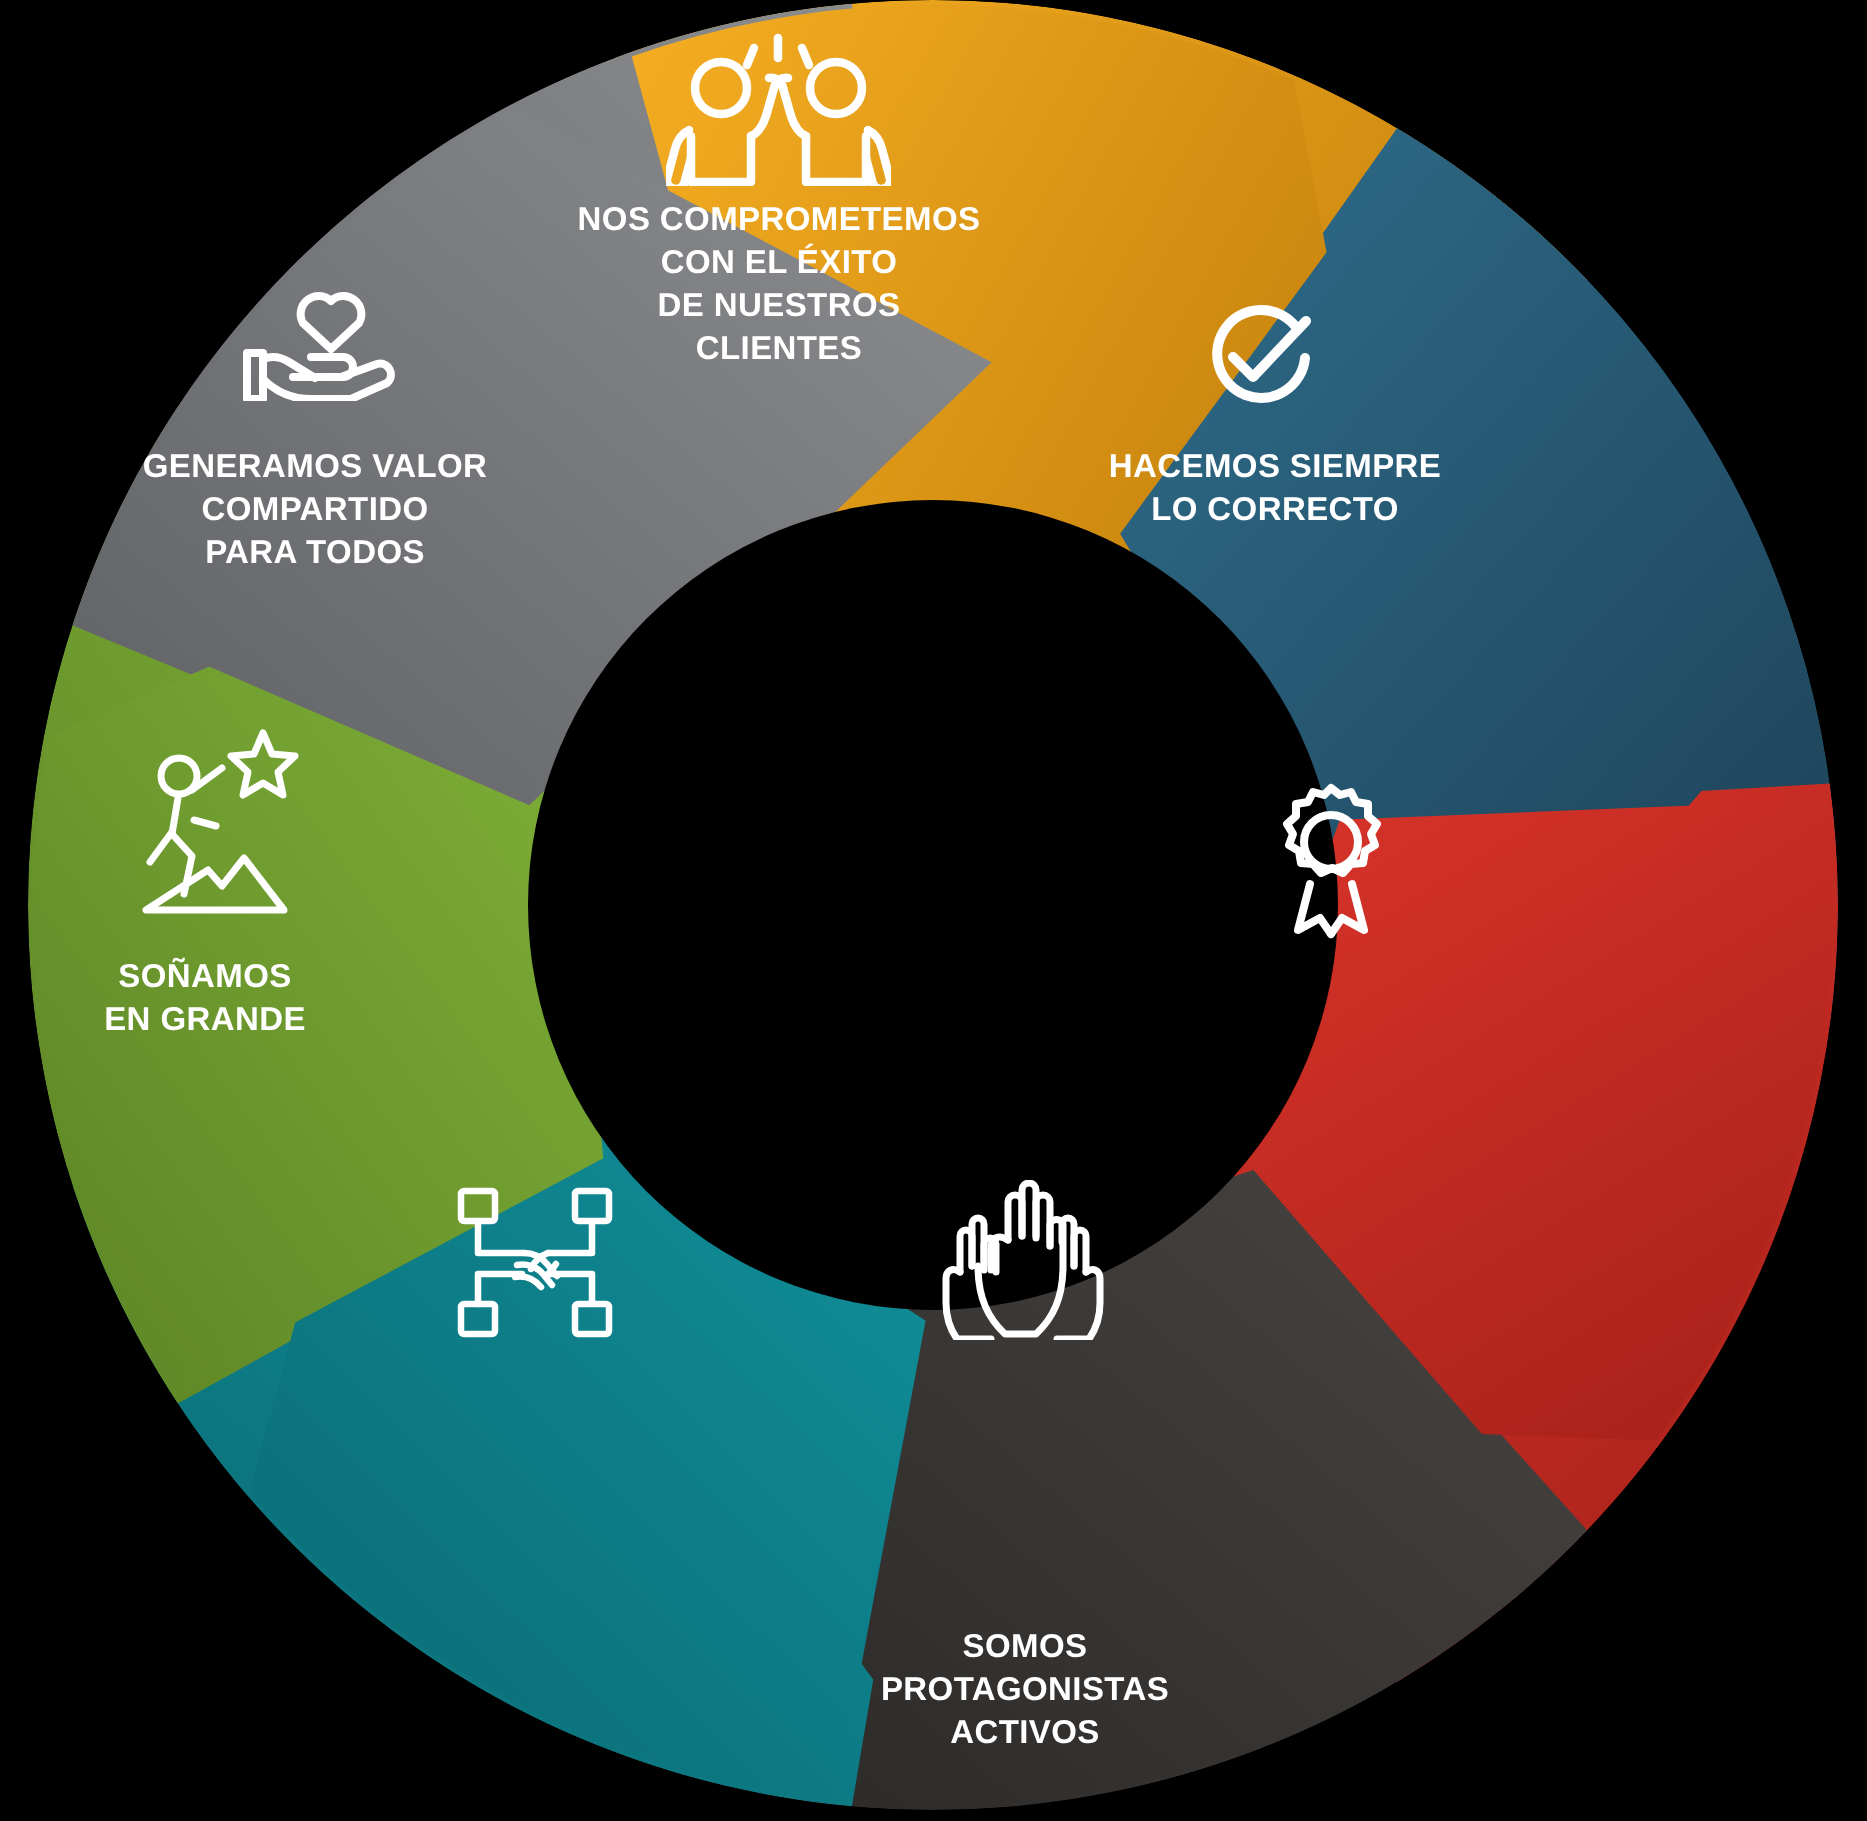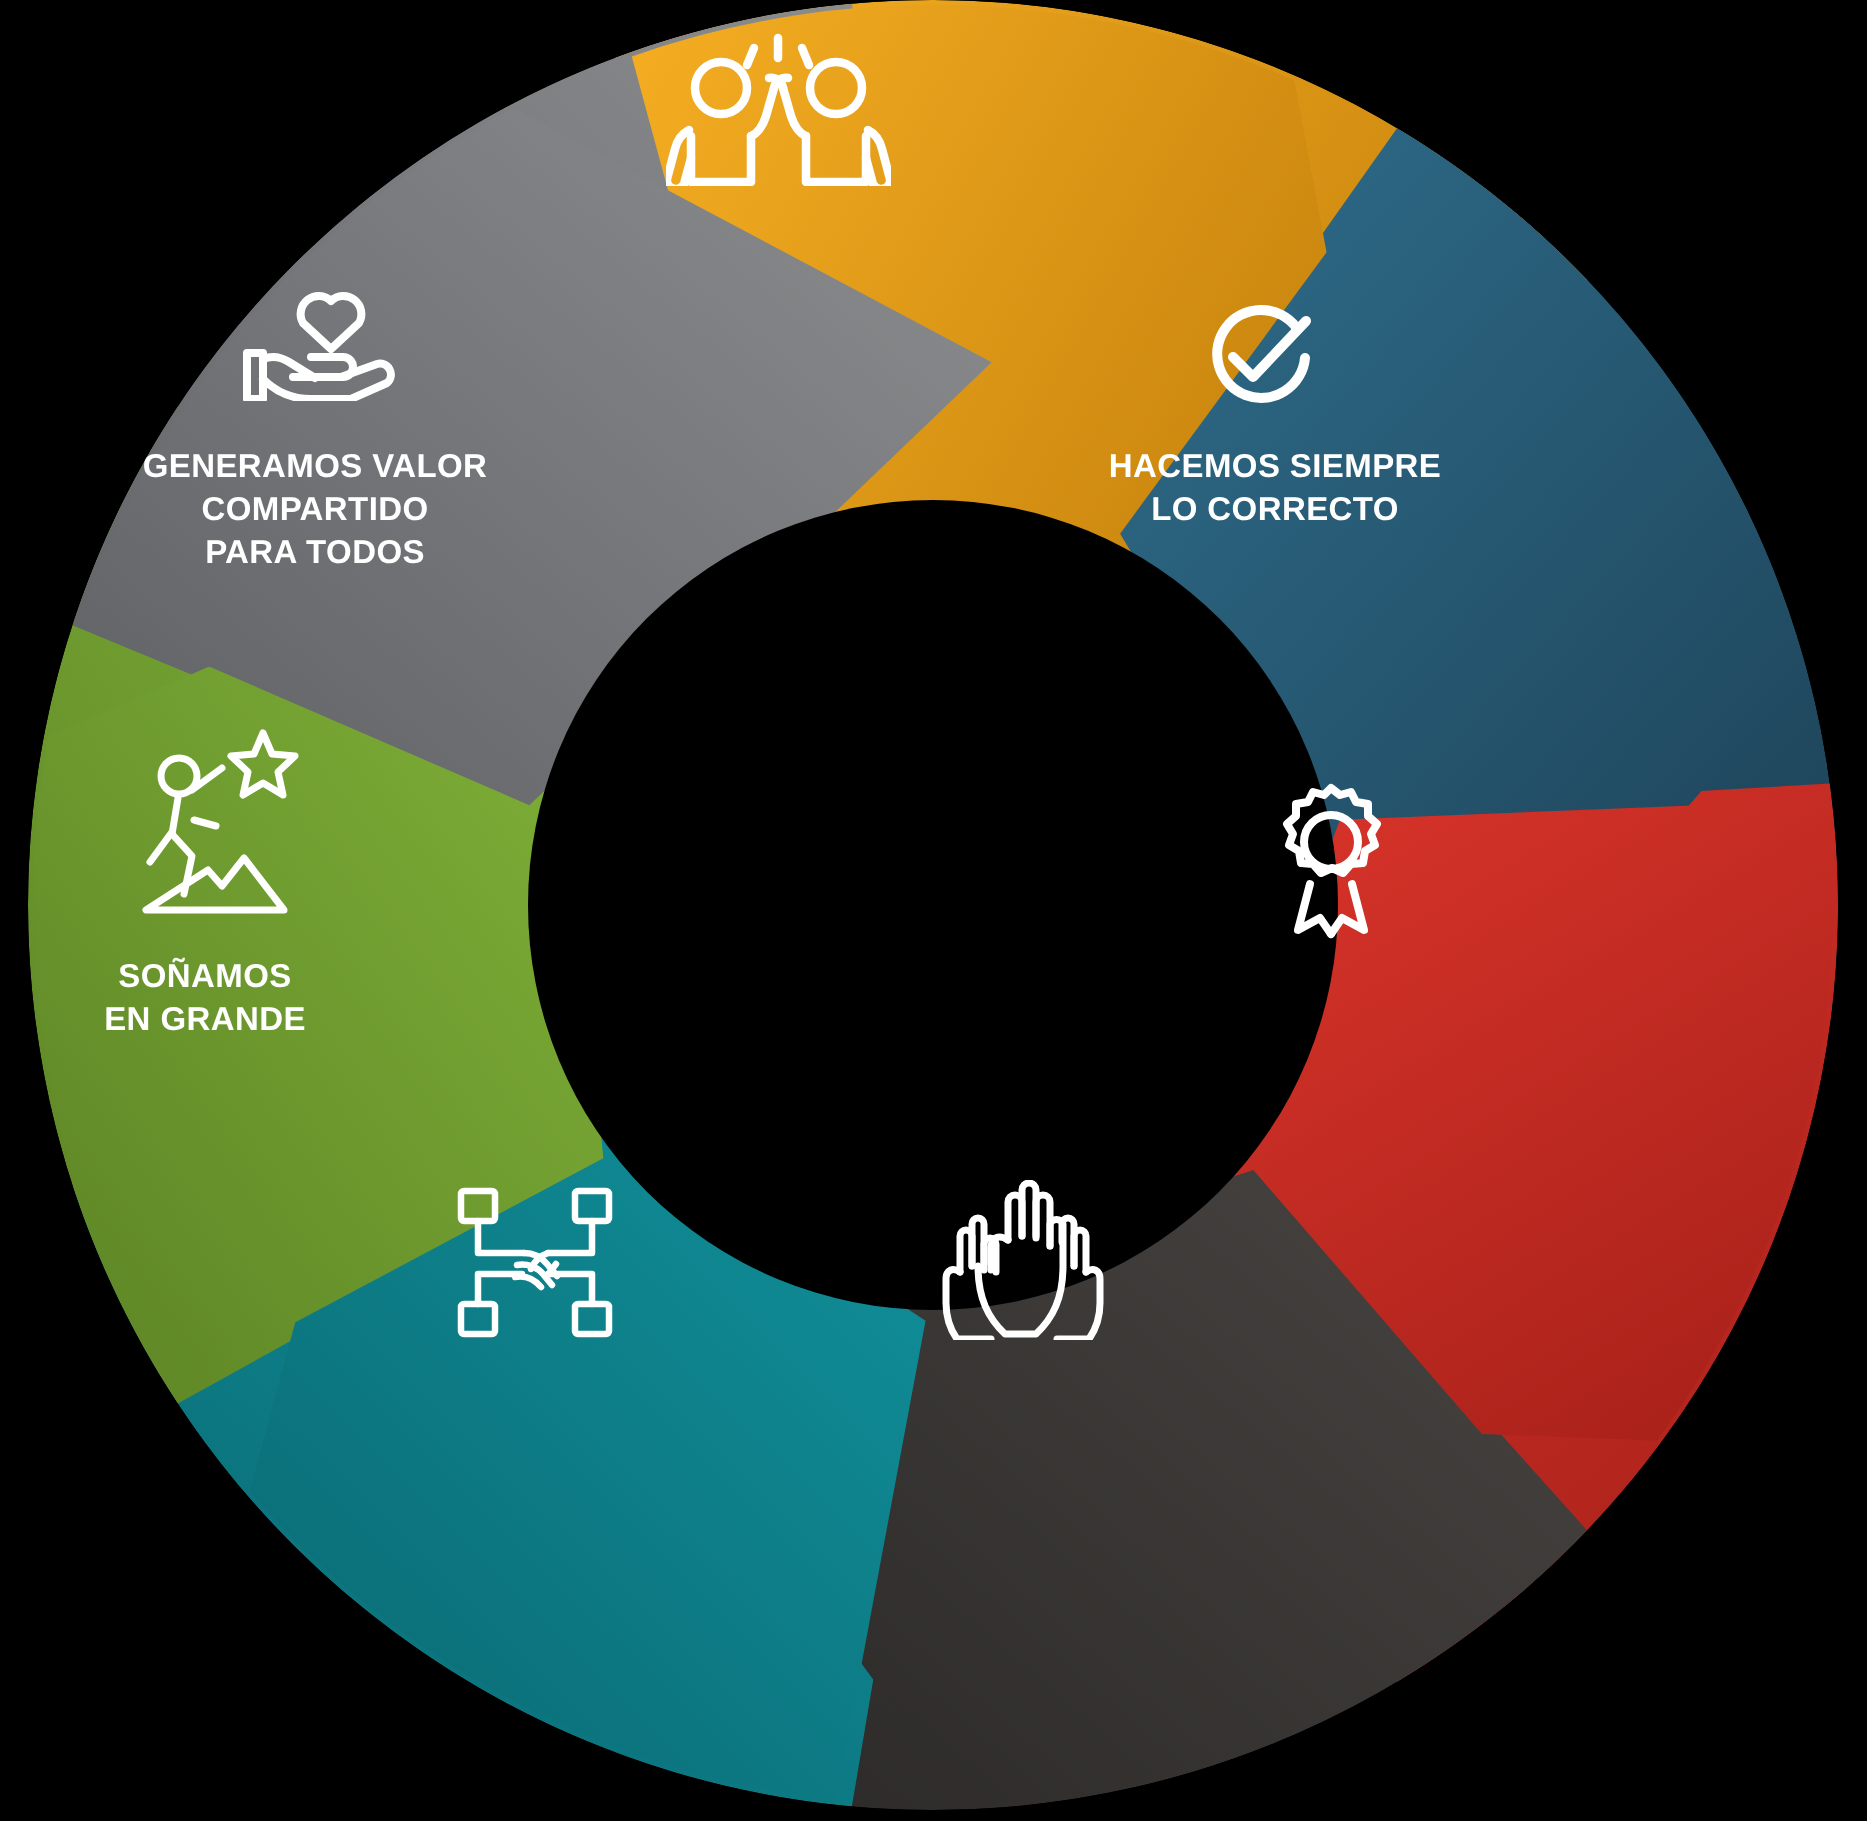--- a/index.html
+++ b/index.html
@@ -101,20 +101,24 @@
       <path d="M85 110 c6 -2 12 -10 15 -20 l8 -28"></path>
       <path d="M108 62 a12 12 0 0 1 14 -10"></path>
 
       <circle cx="170" cy="62" r="26"></circle>
       <path d="M202 104 c8 4 12 11 14 19 l8 30 a9 9 0 0 1 -17 5 l-7 -26"></path>
       <path d="M200 110 v46 h-60 v-46"></path>
       <path d="M140 110 c-6 -2 -12 -10 -15 -20 l-8 -28"></path>
       <path d="M117 62 a12 12 0 0 0 -14 -10"></path>
     </svg>
   </div>
+  <div class="seg-label" style="left:533px;top:198px;width:492px;">NOS COMPROMETEMOS
+CON EL ÉXITO
+DE NUESTROS
+CLIENTES</div>
 
   <div class="icon-wrap" style="left:1200px;top:303px;width:120px;height:110px;">
     <svg viewBox="0 0 120 110" fill="none" stroke="#fff" stroke-width="10" stroke-linecap="round" stroke-linejoin="round">
       <path d="M96 24 a44 44 0 1 0 9 31"></path>
       <polyline points="33,54 53,74 106,18"></polyline>
     </svg>
   </div>
   <div class="seg-label" style="left:1075px;top:445px;width:400px;">HACEMOS SIEMPRE
 LO CORRECTO</div>
 
@@ -142,20 +146,23 @@
       <path d="M22 92 v-36 a6 6 0 0 1 12 0 v30"></path>
       <path d="M34 86 v-42 a6 6 0 0 1 12 0 v40"></path>
       <path d="M46 90 v-26 a6 6 0 0 1 12 0 v28"></path>
       <path d="M22 92 c-7 -5 -14 -2 -14 7 v24 c0 16 4 26 11 36 h34"></path>
 
       <path d="M148 92 v-36 a6 6 0 0 0 -12 0 v30"></path>
       <path d="M136 86 v-42 a6 6 0 0 0 -12 0 v18"></path>
       <path d="M148 92 c7 -5 14 -2 14 7 v24 c0 16 -4 26 -11 36 h-32"></path>
     </svg>
   </div>
+  <div class="seg-label" style="left:845px;top:1625px;width:360px;">SOMOS
+PROTAGONISTAS
+ACTIVOS</div>
 
   <div class="icon-wrap" style="left:455px;top:1185px;width:160px;height:155px;">
     <svg viewBox="0 0 160 155" fill="none" stroke="#fff" stroke-width="6.5" stroke-linecap="round" stroke-linejoin="round">
 
       <rect x="6" y="6" width="34" height="30" rx="3"></rect>
       <rect x="120" y="6" width="34" height="30" rx="3"></rect>
       <rect x="6" y="119" width="34" height="30" rx="3"></rect>
       <rect x="120" y="119" width="34" height="30" rx="3"></rect>
 
       <path d="M23 36 v32 h46"></path>

